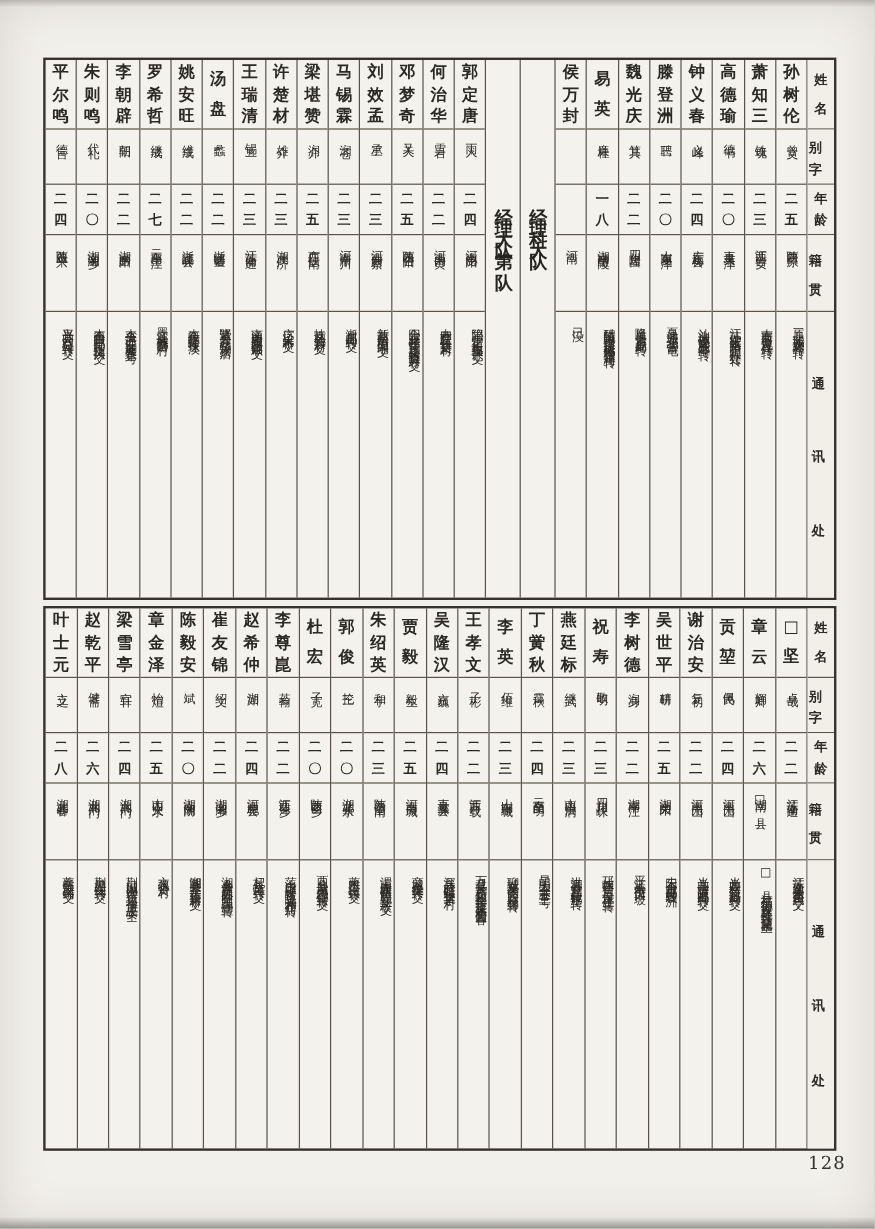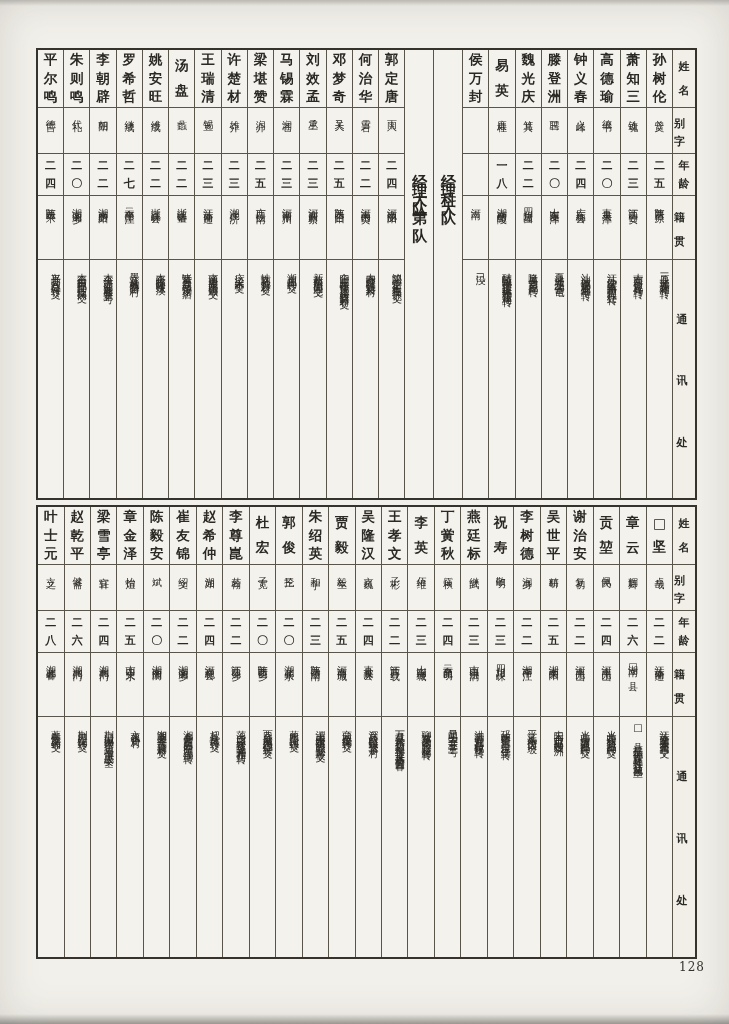--- a/index.html
+++ b/index.html
@@ -56,21 +56,21 @@
   .v{
     writing-mode:vertical-rl;text-orientation:upright;
     font-size:10px;line-height:12px;
   }
   .zi{padding:4px 7px 0 0;letter-spacing:2px;}
   .origin{padding:4px 7px 0 0;letter-spacing:2px;}
   .addr{padding:5px 2px 2px 0;letter-spacing:2px;}
 
   .page-number{
     position:absolute;top:960px;right:24px;
-    font-size:12px;letter-spacing:1px;color:#34322c;
+    font-size:15px;letter-spacing:1px;color:#34322c;
   }
 </style>
 </head>
 <body>
 
 <div class="sheet">
   <div class="scan-edge-top"></div>
   <div class="rtable" id="table-top">
       <div class="col header-col">
         <div class="cell hcell name">

